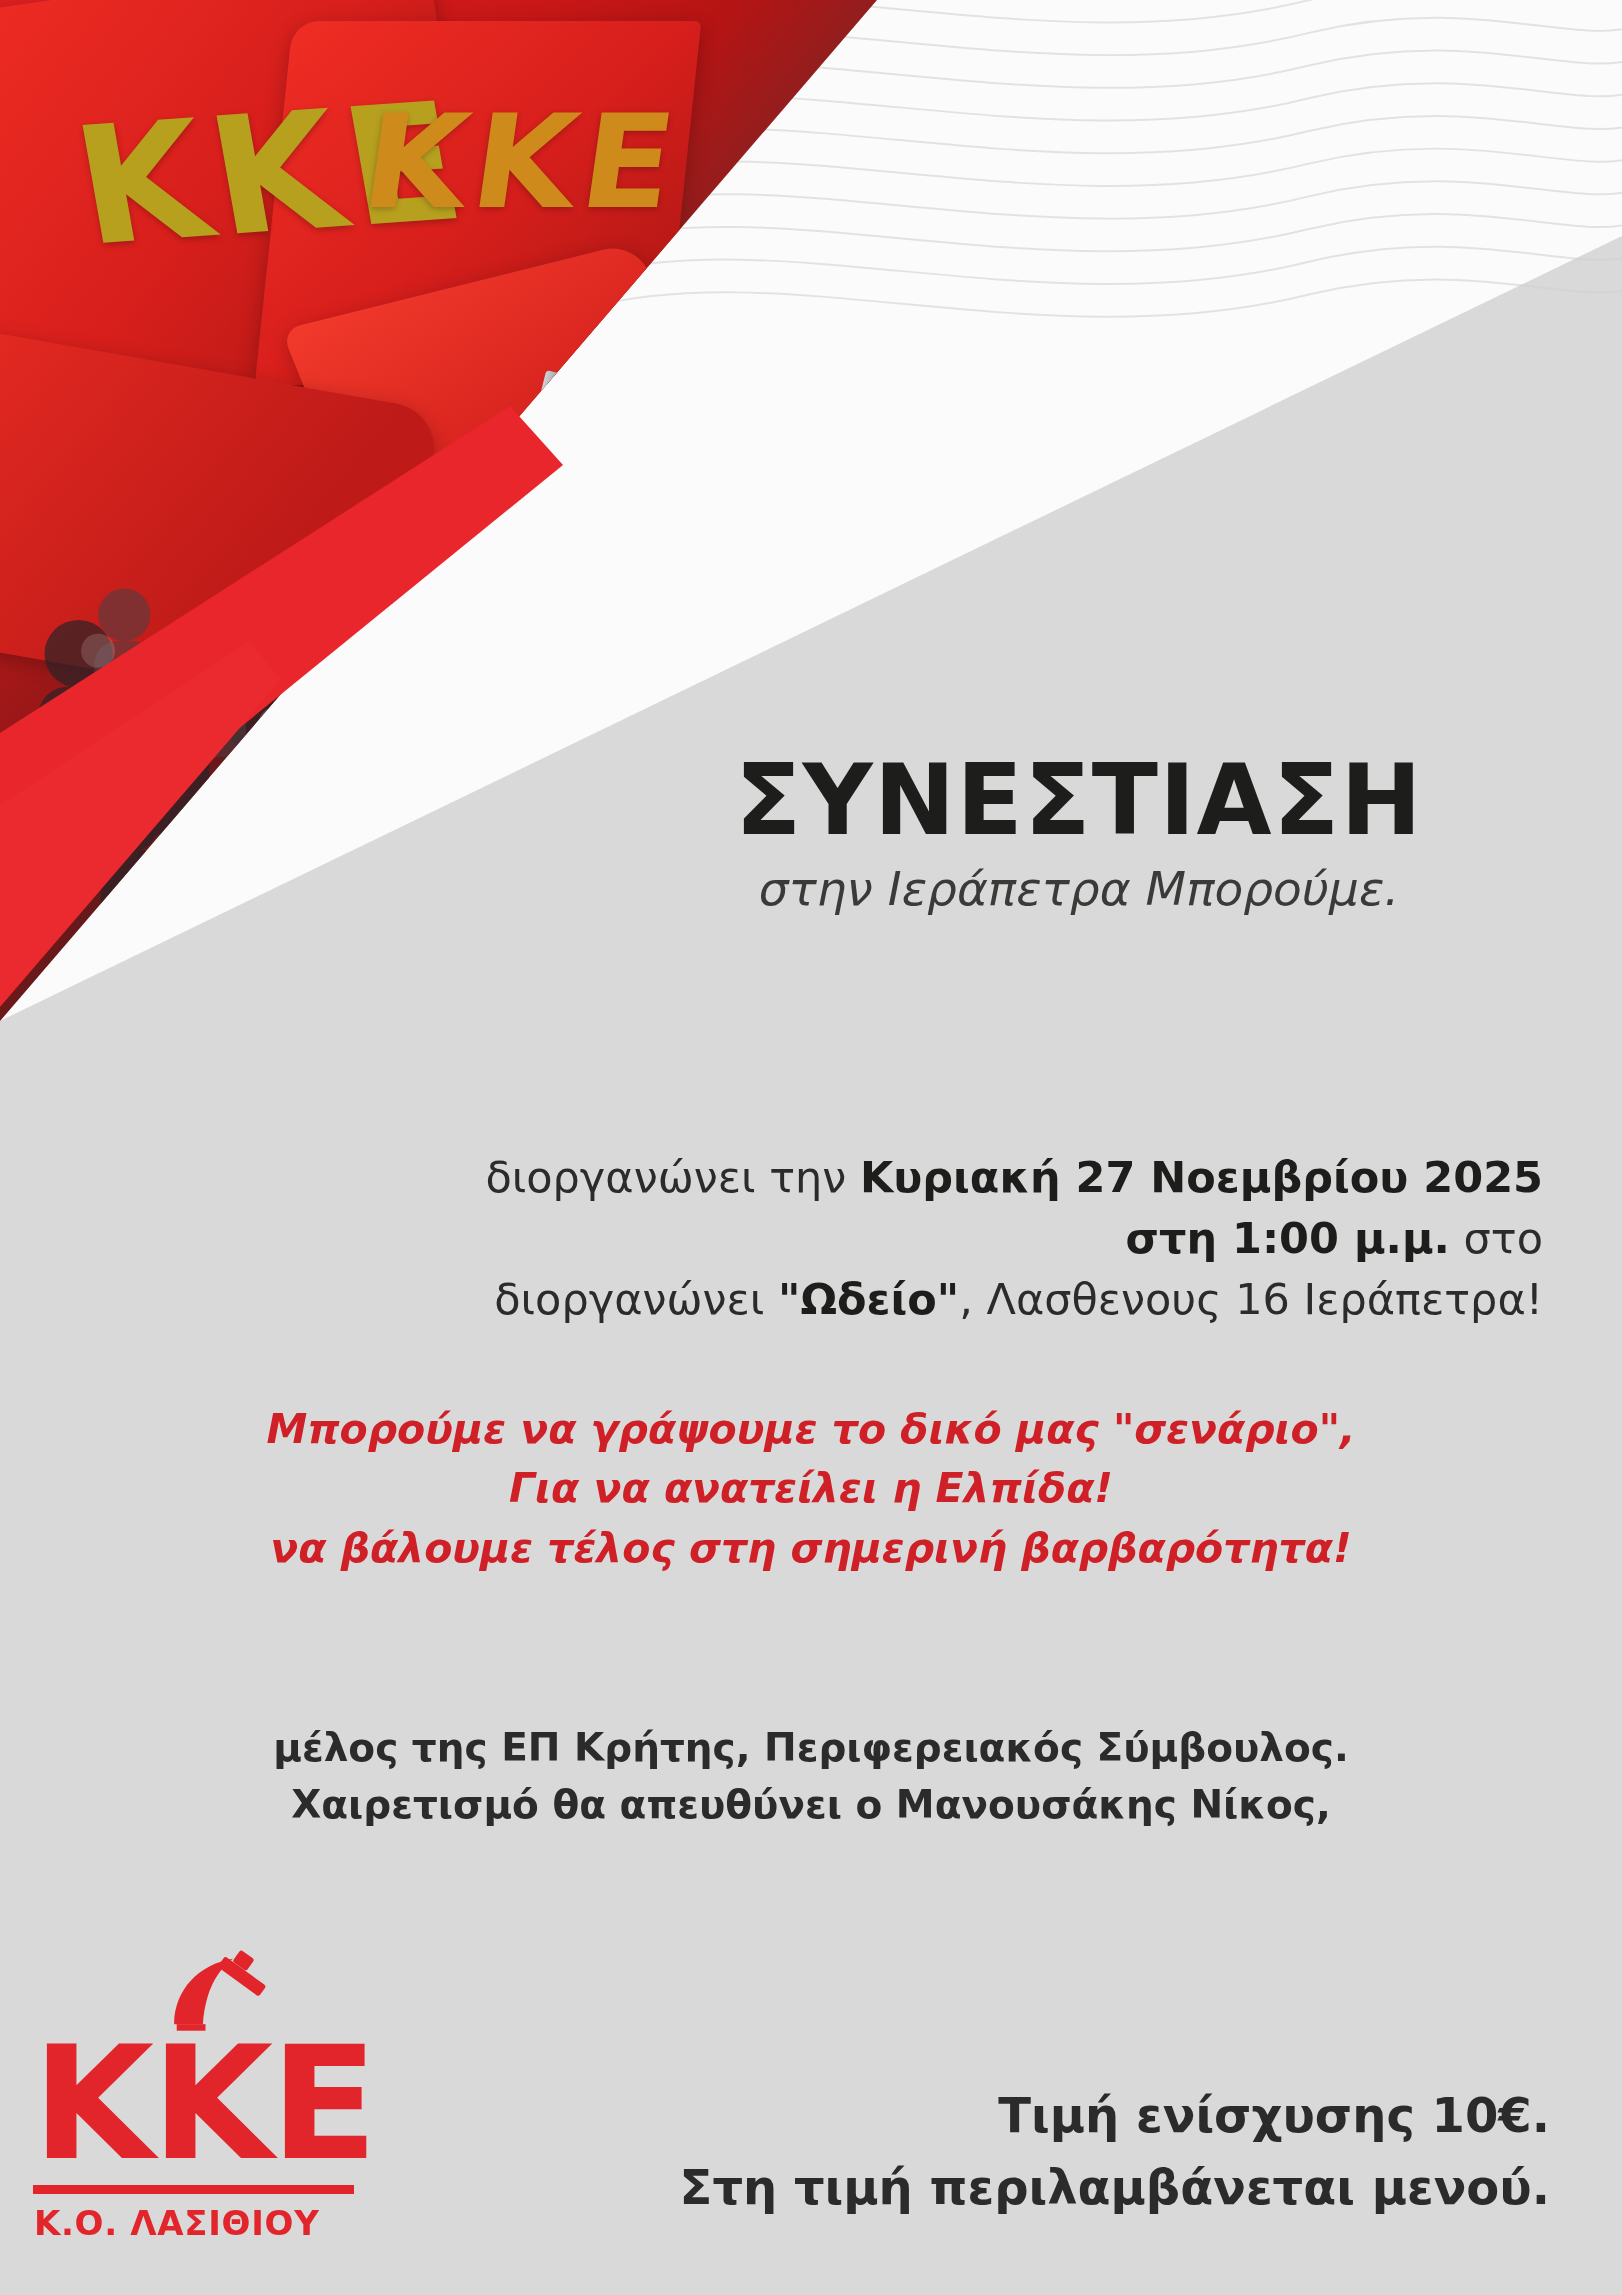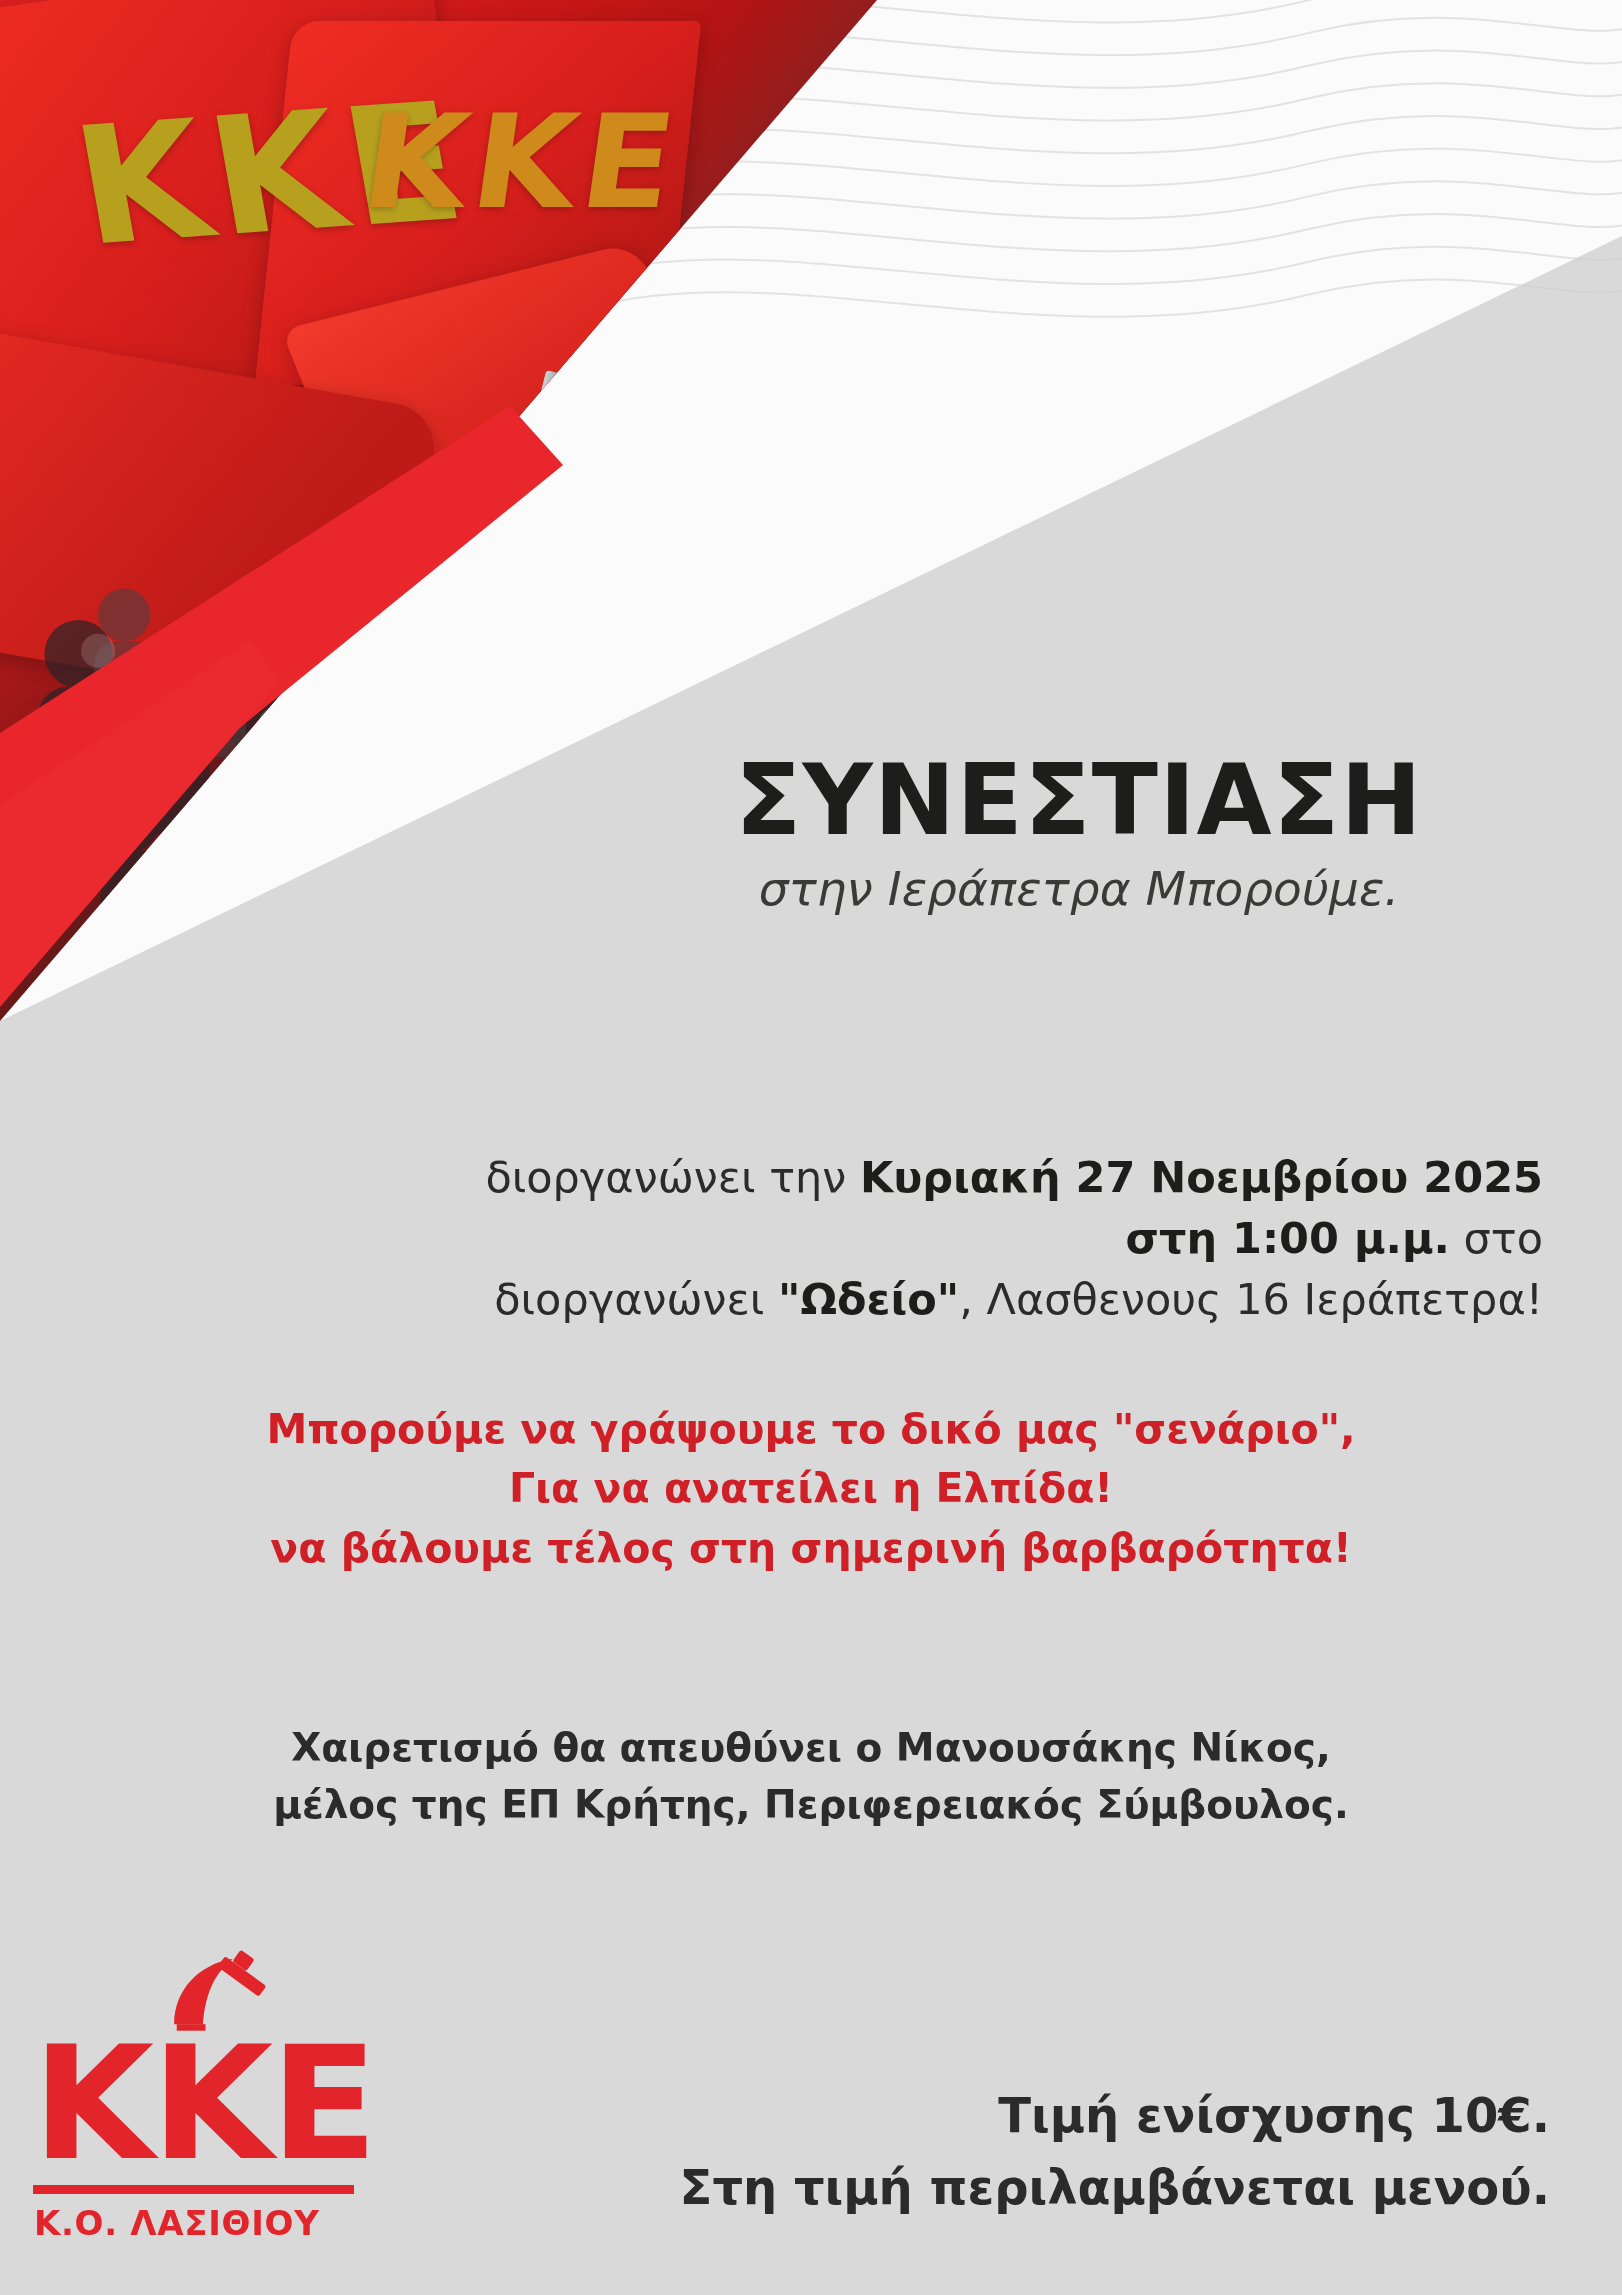--- a/index.html
+++ b/index.html
@@ -167,20 +167,21 @@
 
   .slogan {
     position: absolute;
     left: 0;
     right: 0;
     top: 1400px;
     text-align: center;
     color: #cf2027;
     font-size: 41px;
     font-weight: 700;
+    font-style: italic;
     line-height: 1.45;
   }
 
   .greeting {
     position: absolute;
     left: 0;
     right: 0;
     top: 1720px;
     text-align: center;
     color: #2b2b2b;
@@ -343,22 +344,22 @@
     <span>διοργανώνει </span><b>"Ωδείο"</b><span>,  Λασθενους 16 Ιεράπετρα!</span>
   </div>
 
   <div class="slogan">
     <div>Μπορούμε να γράψουμε το δικό μας "σενάριο",</div>
     <div>Για να ανατείλει η Ελπίδα!</div>
     <div>να βάλουμε τέλος στη σημερινή βαρβαρότητα!</div>
   </div>
 
   <div class="greeting">
+    <div>μέλος της ΕΠ Κρήτης, Περιφερειακός Σύμβουλος.</div>
     <div>Χαιρετισμό θα απευθύνει ο Μανουσάκης Νίκος,</div>
-    <div>μέλος της ΕΠ Κρήτης, Περιφερειακός Σύμβουλος.</div>
   </div>
 
   <div class="price">
     <div>Τιμή ενίσχυσης 10€.</div>
     <div>Στη τιμή περιλαμβάνεται  μενού.</div>
   </div>
 
   <div class="logo">
     <div class="logo-mark">
       <svg class="hammer-sickle" width="131" height="85" viewBox="0 0 200 130">

